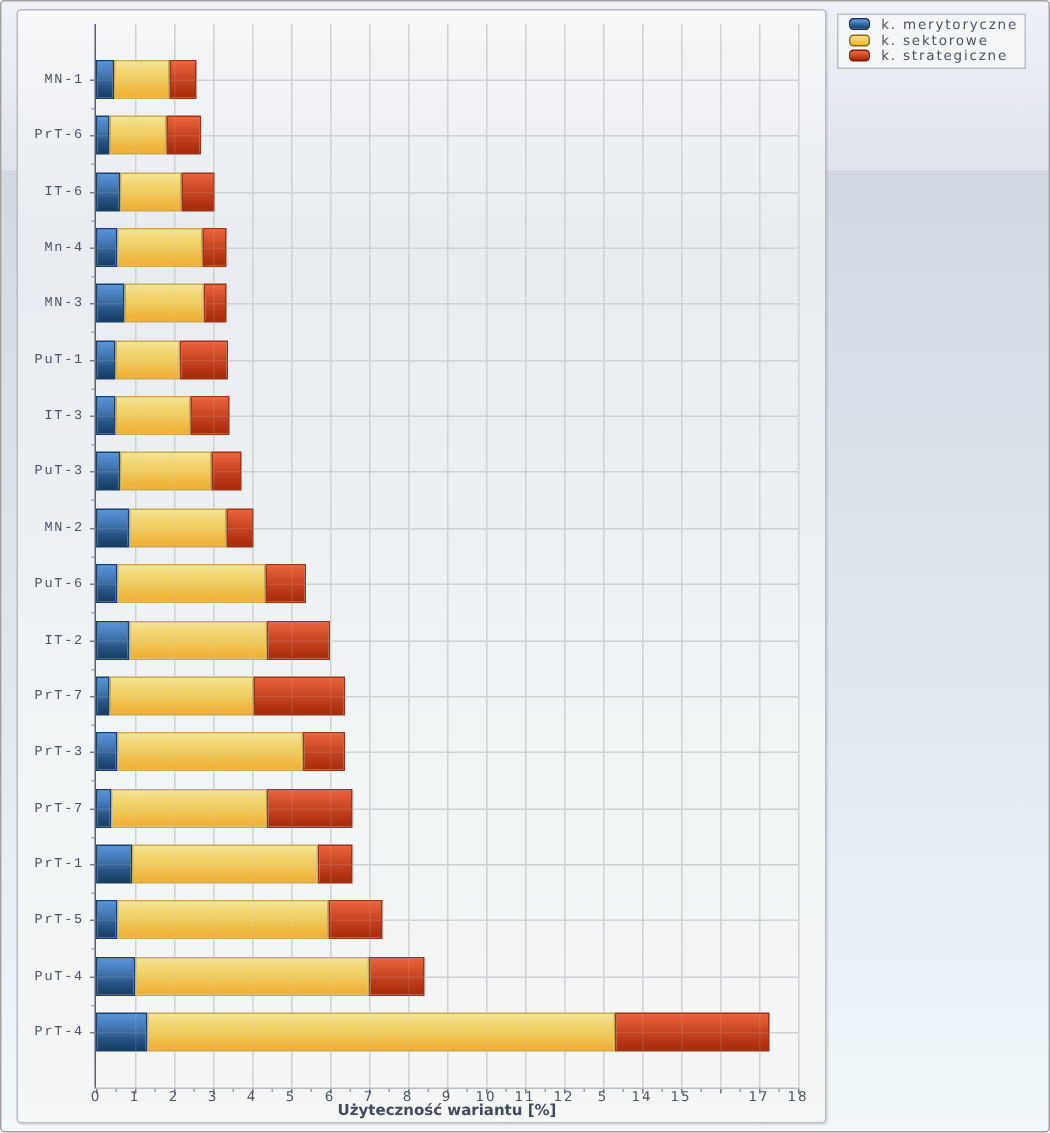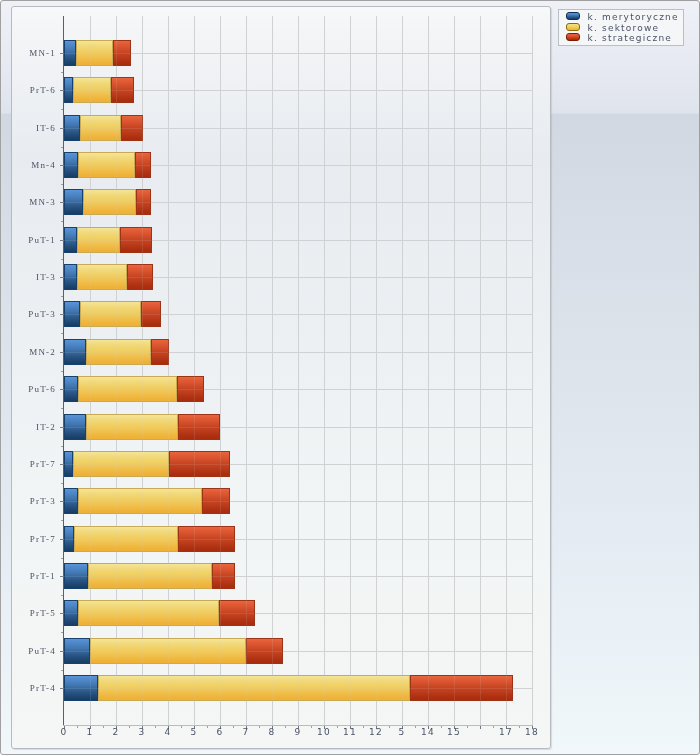--- a/index.html
+++ b/index.html
@@ -45,21 +45,21 @@
   .ytick{position:absolute;width:2px;height:1px;background:#9aa0a8;}
   .ytickmaj{position:absolute;width:4px;height:1px;background:#787e88;}
   .xtick{position:absolute;width:1px;height:3px;background:#70767f;}
   .xtickmin{position:absolute;width:1px;height:2px;background:#9aa0a8;}
   .seg{position:absolute;top:0;bottom:0;box-sizing:border-box;border:1px solid;}
   .s0{border-color:#17406d;background:linear-gradient(to bottom,#5b95dc 0%,#5791d3 4%,#4a82c2 24%,#4076ad 40%,#2c598a 64%,#1c456f 88%,#173c62 100%);}
   .s1{border-color:#c8aa55;background:linear-gradient(to bottom,#f4e596 0%,#f3e08b 8%,#f1d775 24%,#f0cf62 44%,#f0c352 64%,#efb43a 88%,#efb036 100%);}
   .s2{border-color:#9c3316;background:linear-gradient(to bottom,#e8663d 0%,#e25b36 12%,#d6522d 28%,#ca4725 44%,#be3d1c 64%,#ad3010 88%,#a82d0c 100%);}
   
   .ylab{position:absolute;text-align:right;color:#4a5264;font-size:9px;letter-spacing:1.2px;
-        font-family:Liberation Serif, serif;white-space:nowrap;}
+        font-family:Liberation Mono, monospace;white-space:nowrap;}
 
   .xlab{position:absolute;text-align:center;color:#4a5264;font-size:9px;letter-spacing:1.2px;
         font-family:"DejaVu Sans",sans-serif;white-space:nowrap;}
   #axistitle{position:absolute;left:63px;width:470px;top:735px;text-align:center;
         color:#414a5c;font-size:10px;font-weight:bold;line-height:12px;
         font-family:"DejaVu Sans",sans-serif;}
   
   #legend{
     position:absolute;left:556.6px;top:7.6px;width:126.8px;height:37px;
     box-sizing:border-box;border:1px solid #bbbfc4;
@@ -132,20 +132,21 @@
       <div class="hgrid" style="top: 485px;"></div>
       <div class="hgrid" style="top: 523px;"></div>
       <div class="hgrid" style="top: 560px;"></div>
       <div class="hgrid" style="top: 597px;"></div>
       <div class="hgrid" style="top: 635px;"></div>
       <div class="hgrid" style="top: 672px;"></div>
     </div>
   <div id="yaxis"></div>
   <div id="xaxis"></div>
 
+  <div id="axistitle">Użyteczność wariantu [%]</div>
 <div class="seg s0" style="left: 64px; width: 12px; top: 40px; height: 26px;"></div>
     <div class="seg s1" style="left: 76px; width: 37px; top: 40px; height: 26px;"></div>
     <div class="seg s2" style="left: 113px; width: 18px; top: 40px; height: 26px;"></div>
     <div class="seg s0" style="left: 64px; width: 9px; top: 77px; height: 26px;"></div>
     <div class="seg s1" style="left: 73px; width: 38px; top: 77px; height: 26px;"></div>
     <div class="seg s2" style="left: 111px; width: 23px; top: 77px; height: 26px;"></div>
     <div class="seg s0" style="left: 64px; width: 16px; top: 115px; height: 26px;"></div>
     <div class="seg s1" style="left: 80px; width: 41px; top: 115px; height: 26px;"></div>
     <div class="seg s2" style="left: 121px; width: 22px; top: 115px; height: 26px;"></div>
     <div class="seg s0" style="left: 64px; width: 14px; top: 152px; height: 26px;"></div>

